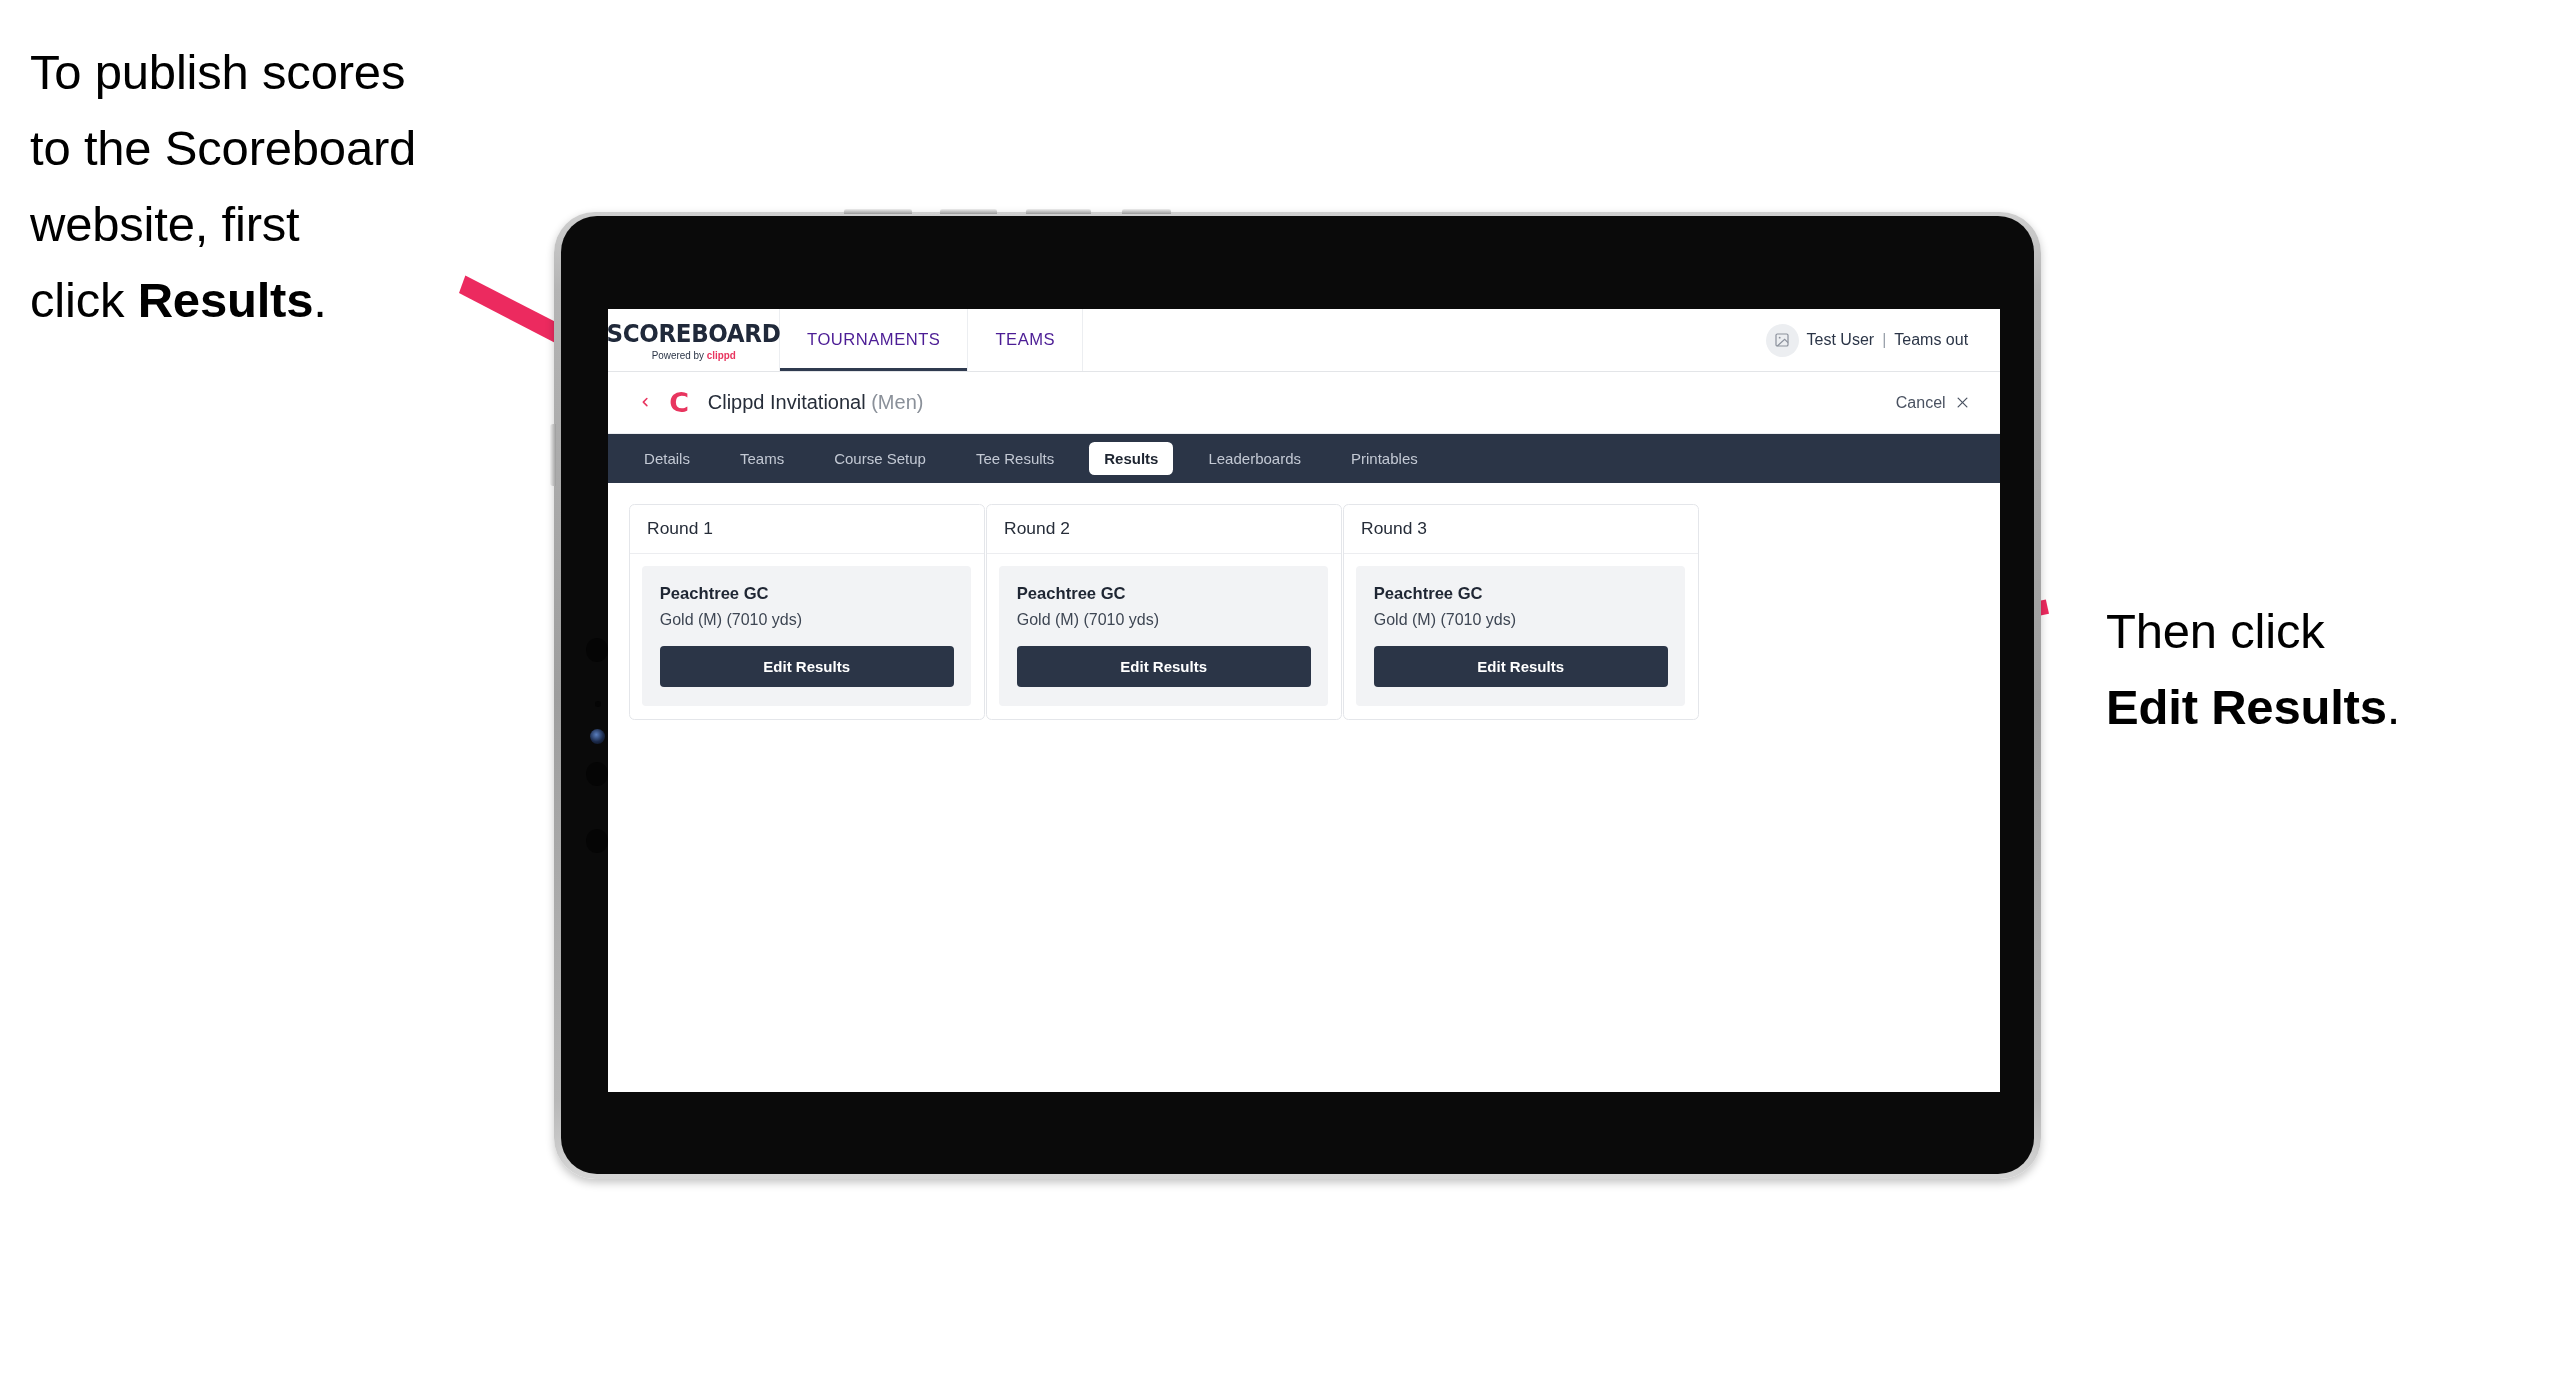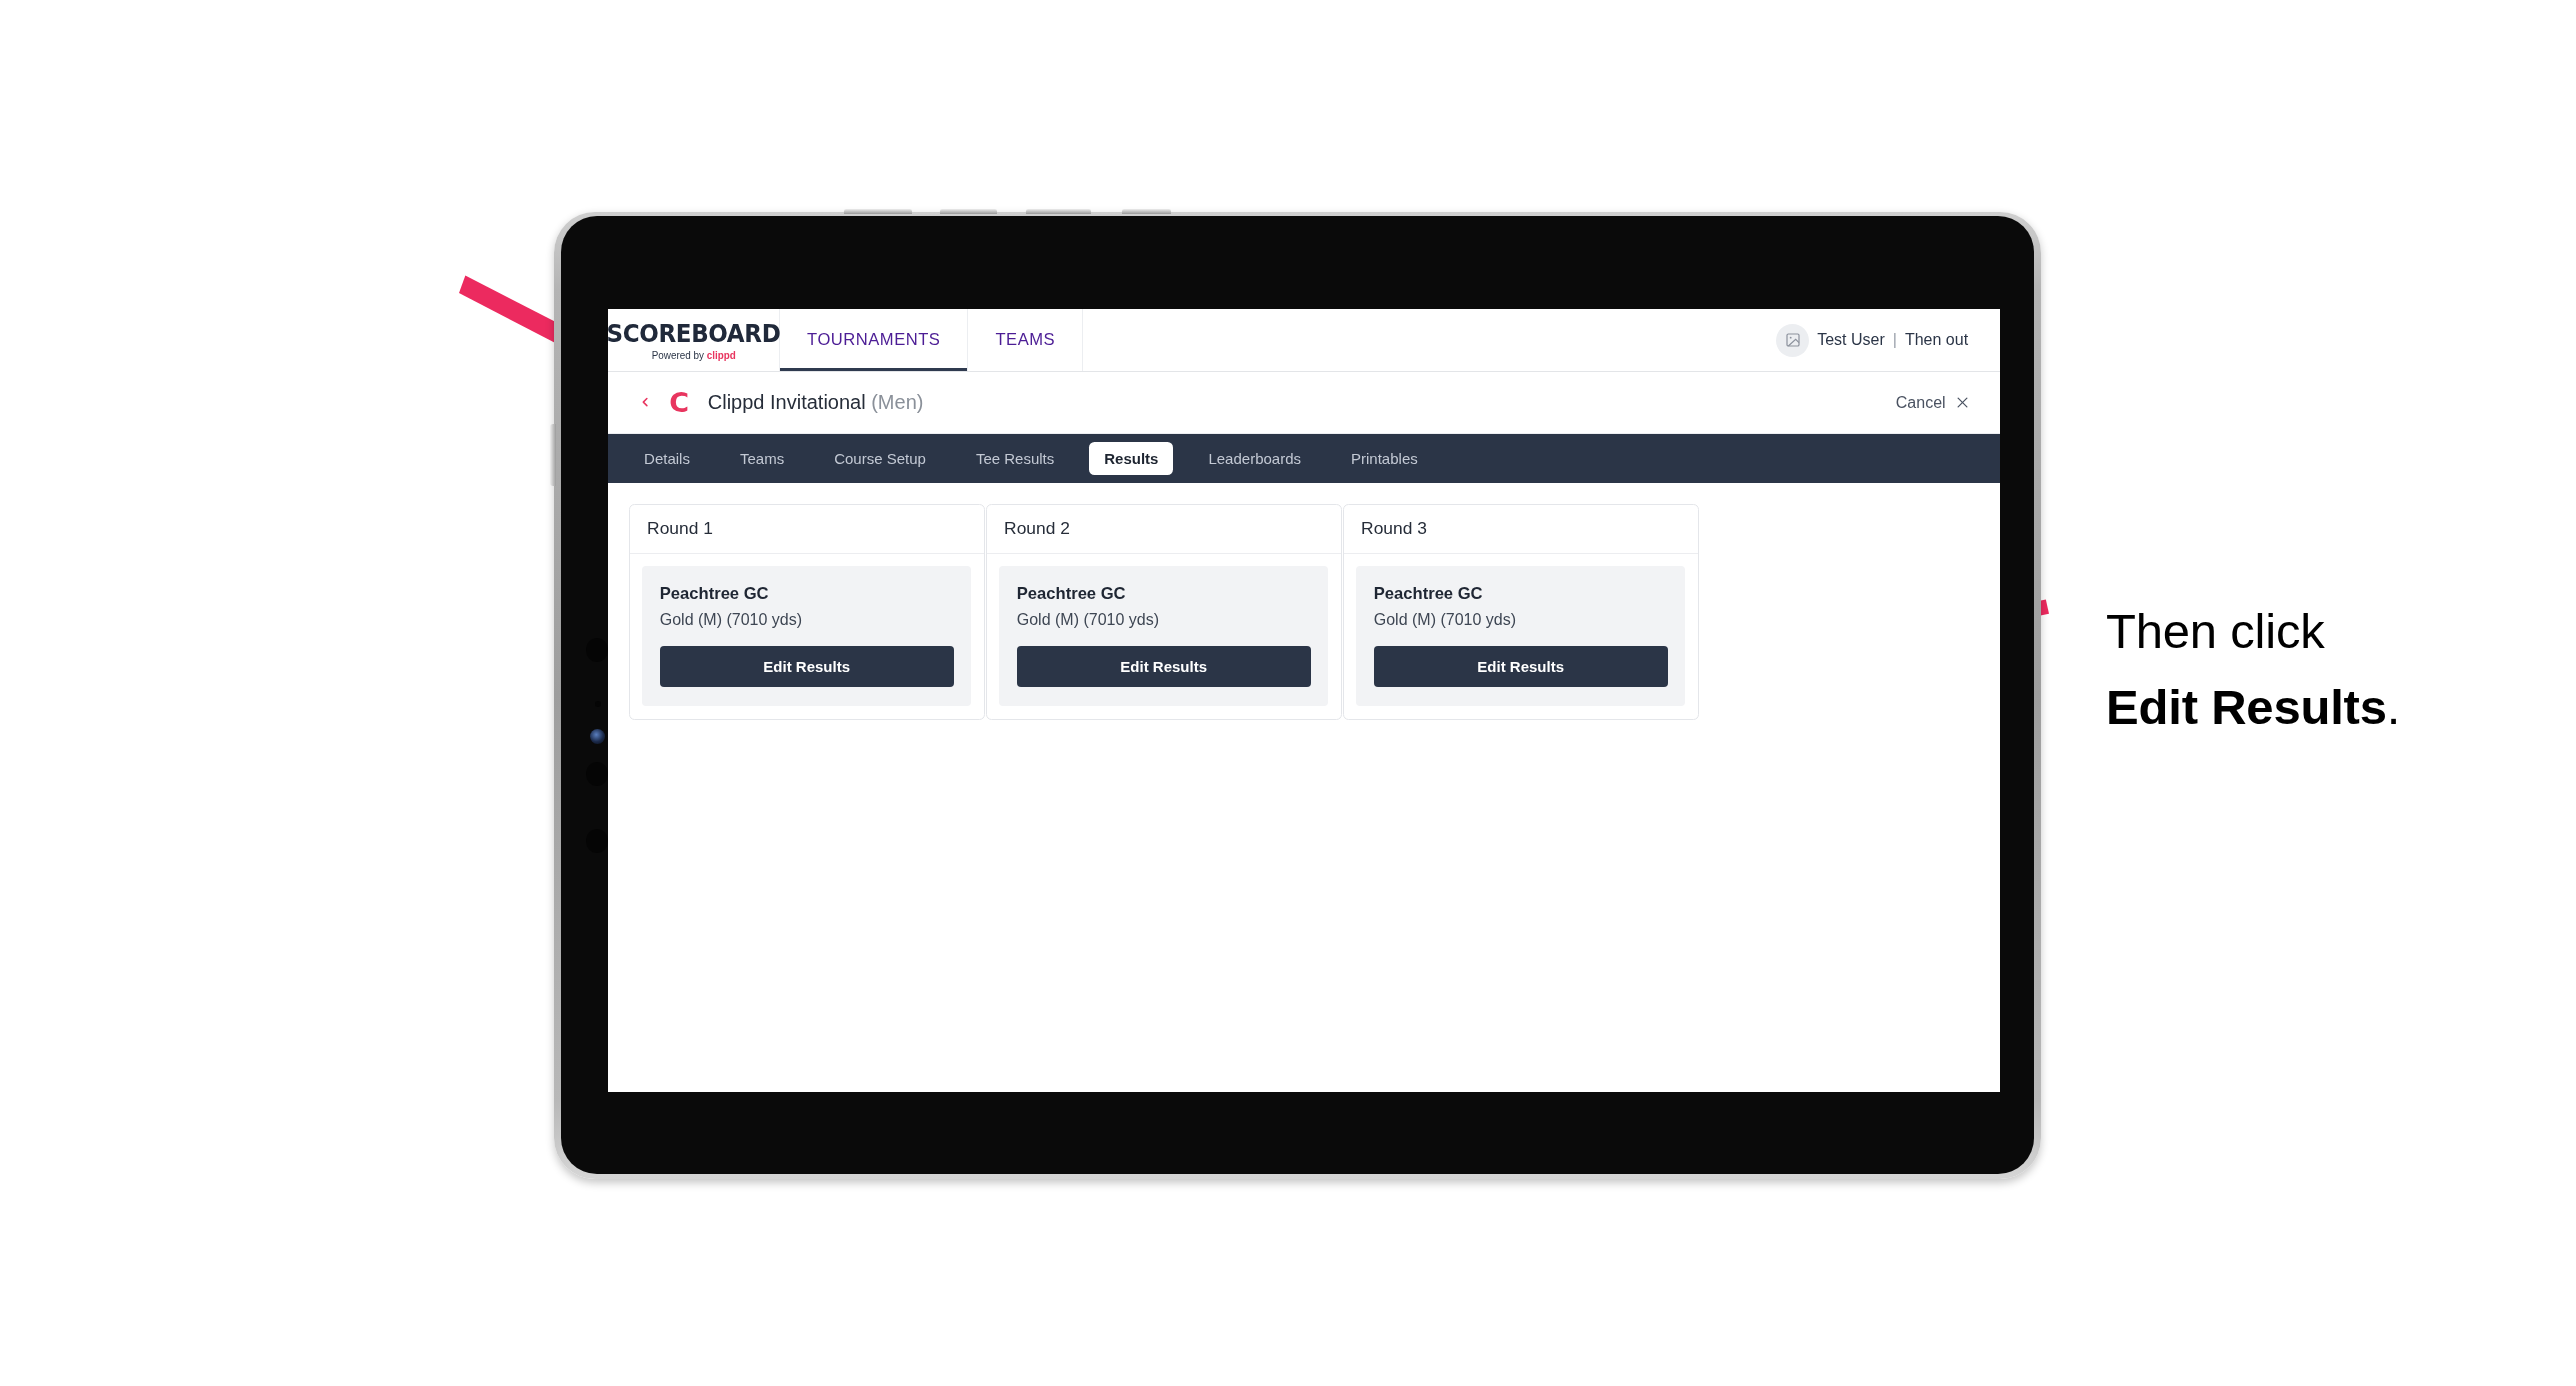--- a/index.html
+++ b/index.html
@@ -189,20 +189,26 @@
     font-family: "Liberation Sans", sans-serif;
     font-size: 15px; font-weight: 700;
     display: flex; align-items: center; justify-content: center;
   }
 </style>
 </head>
 <body>
 
 <div id="root">
 
+  <div class="callout" id="callout-left">
+    <div>To publish scores</div>
+    <div>to the Scoreboard</div>
+    <div>website, first</div>
+    <div><span>click </span><b>Results</b><span>.</span></div>
+  </div>
 
   <div class="callout" id="callout-right">
     <div>Then click</div>
     <div><b>Edit Results</b><span>.</span></div>
   </div>
 
   <svg class="arrow-svg" id="arrow-left-svg" viewBox="0 0 660 280">
     <polygon points="8,8 470,245 448,262 0,30" fill="#ec2a5f"></polygon>
     <polygon points="492,280 398,232 470,186" fill="#ec2a5f"></polygon>
   </svg>
@@ -247,21 +253,21 @@
           <div id="user-block">
             <div id="avatar">
               <svg width="16" height="16" viewBox="0 0 24 24" fill="none" stroke="#8b919c" stroke-width="1.8">
                 <rect x="3" y="3" width="18" height="18" rx="2"></rect>
                 <circle cx="8.5" cy="8.5" r="1.4" fill="#8b919c" stroke="none"></circle>
                 <path d="M21 16l-5-5L5 21"></path>
               </svg>
             </div>
             <span id="user-name">Test User</span>
             <span id="user-divider">|</span>
-            <span id="signout">Then out</span>
+            <span id="signout">Teams out</span>
           </div>
         </div>
 
         <div id="tourney-head">
           <div id="back-chevron">
             <svg width="14.2" height="14.2" viewBox="0 0 24 24" fill="none" stroke="#e8355f" stroke-width="2.6" stroke-linecap="round" stroke-linejoin="round">
               <polyline points="15 18 9 12 15 6"></polyline>
             </svg>
           </div>
           <div id="tourney-logo">C</div>

